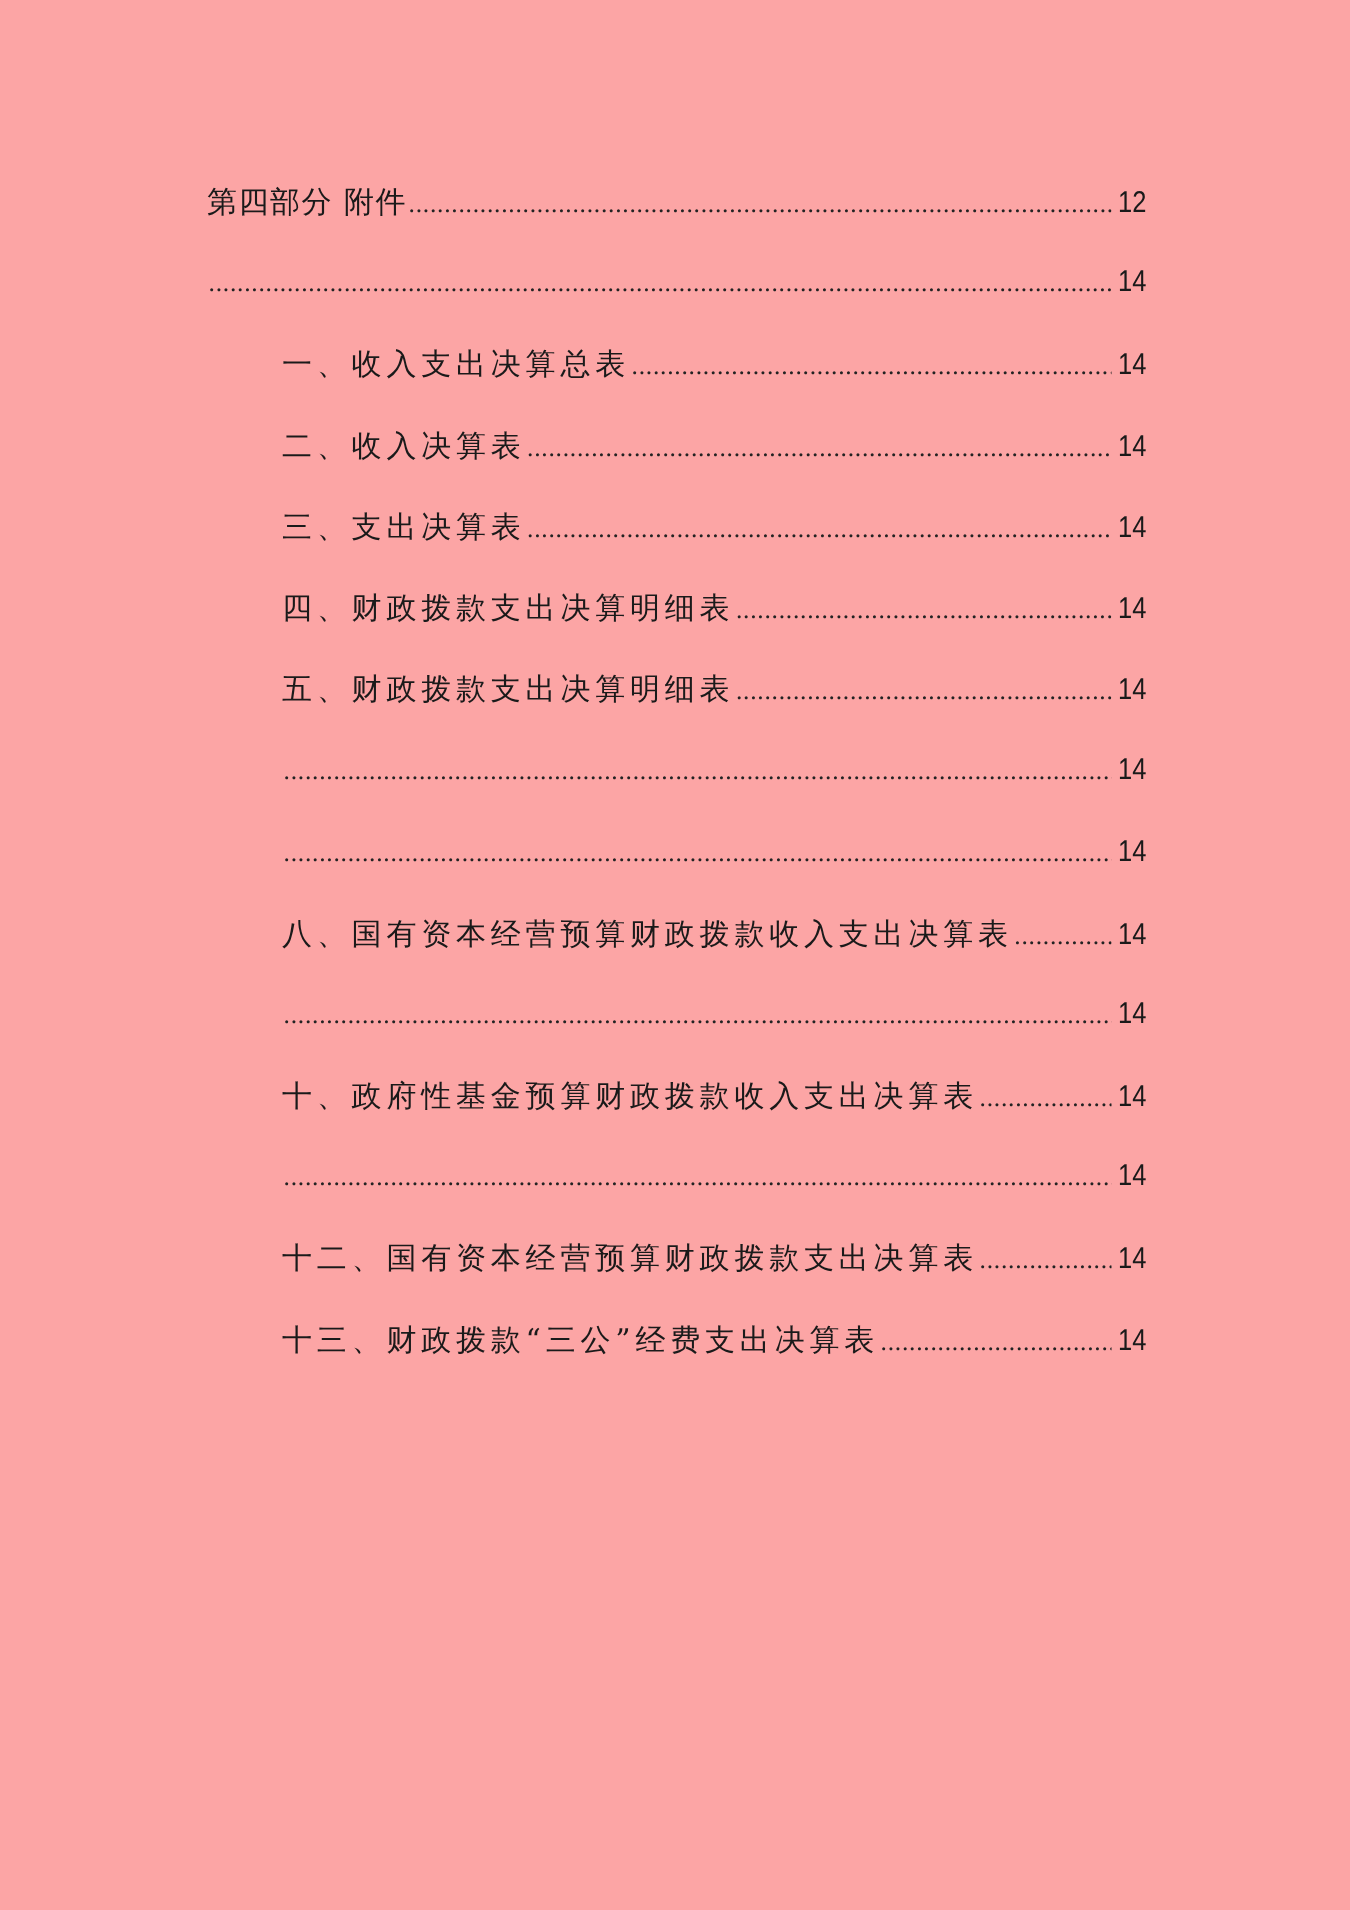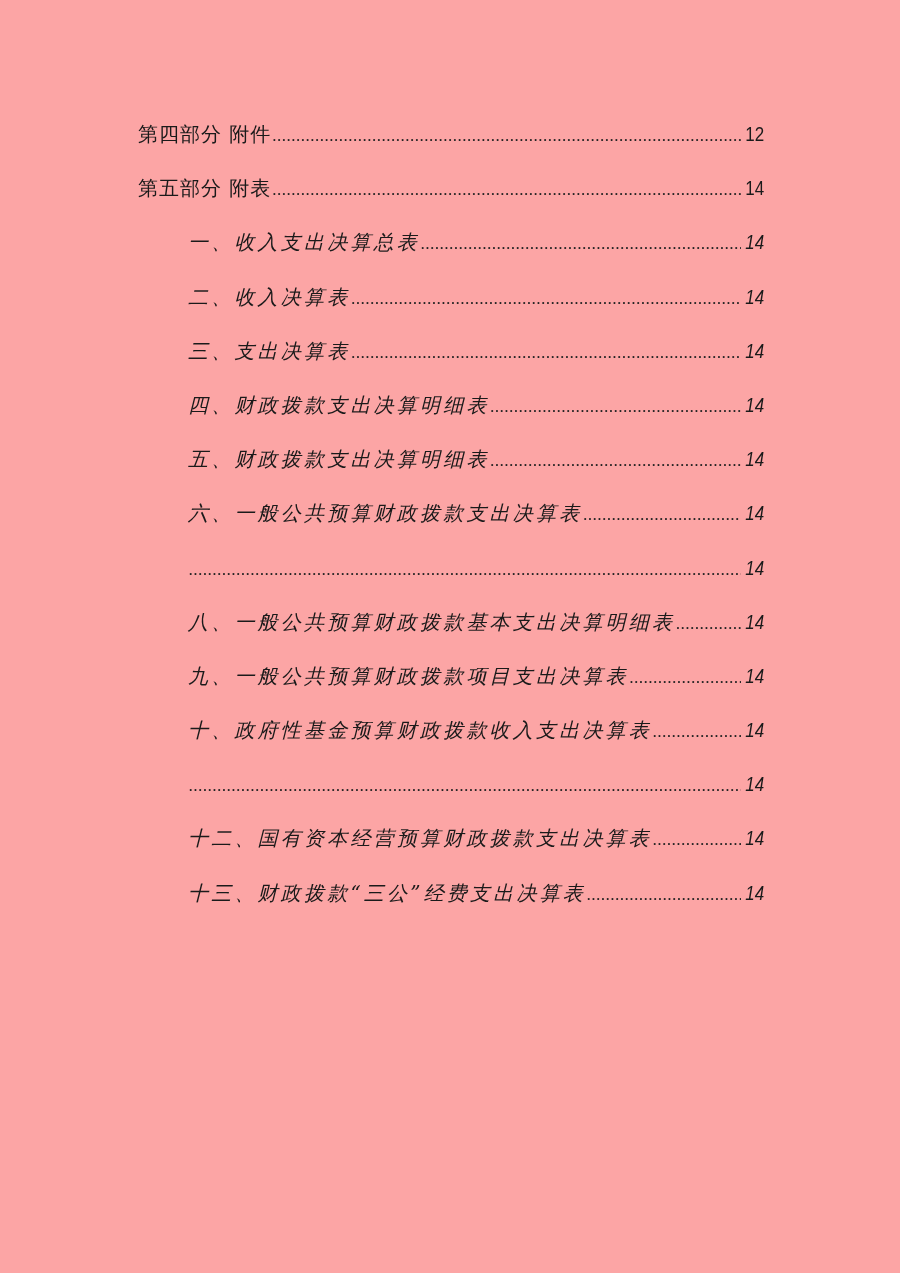--- a/index.html
+++ b/index.html
@@ -30,21 +30,20 @@
     .toc-entry {
       display: flex;
       align-items: baseline;
       height: 54.2px;
       font-size: 20px;
       line-height: 40px;
       white-space: nowrap;
     }
     .toc-entry.level-2 {
       padding-left: 50px;
-      font-style: italic;
     }
     .toc-title {
       flex: 0 0 auto;
       letter-spacing: 3.2px;
     }
     .toc-entry.level-1 .toc-title {
       letter-spacing: 1px;
     }
     .toc-leader {
       flex: 1 1 auto;
@@ -73,21 +72,20 @@
 <div class="page">
   <div class="toc">
 
     <div class="toc-entry level-1">
       <span class="toc-title">第四部分 附件</span>
       <span class="toc-leader"></span>
       <span class="toc-page">12</span>
     </div>
 
     <div class="toc-entry level-1">
-      <span class="toc-title">第五部分 附表</span>
       <span class="toc-leader"></span>
       <span class="toc-page">14</span>
     </div>
 
     <div class="toc-entry level-2">
       <span class="toc-title">一、收入支出决算总表</span>
       <span class="toc-leader"></span>
       <span class="toc-page">14</span>
     </div>
 
@@ -109,38 +107,36 @@
       <span class="toc-page">14</span>
     </div>
 
     <div class="toc-entry level-2">
       <span class="toc-title">五、财政拨款支出决算明细表</span>
       <span class="toc-leader"></span>
       <span class="toc-page">14</span>
     </div>
 
     <div class="toc-entry level-2">
-      <span class="toc-title">六、一般公共预算财政拨款支出决算表</span>
       <span class="toc-leader"></span>
       <span class="toc-page">14</span>
     </div>
 
     <div class="toc-entry level-2">
       <span class="toc-leader"></span>
       <span class="toc-page">14</span>
     </div>
 
     <div class="toc-entry level-2">
-      <span class="toc-title">八、一般公共预算财政拨款基本支出决算明细表</span>
+      <span class="toc-title">八、国有资本经营预算财政拨款收入支出决算表</span>
       <span class="toc-leader"></span>
       <span class="toc-page">14</span>
     </div>
 
     <div class="toc-entry level-2">
-      <span class="toc-title">九、一般公共预算财政拨款项目支出决算表</span>
       <span class="toc-leader"></span>
       <span class="toc-page">14</span>
     </div>
 
     <div class="toc-entry level-2">
       <span class="toc-title">十、政府性基金预算财政拨款收入支出决算表</span>
       <span class="toc-leader"></span>
       <span class="toc-page">14</span>
     </div>
 

